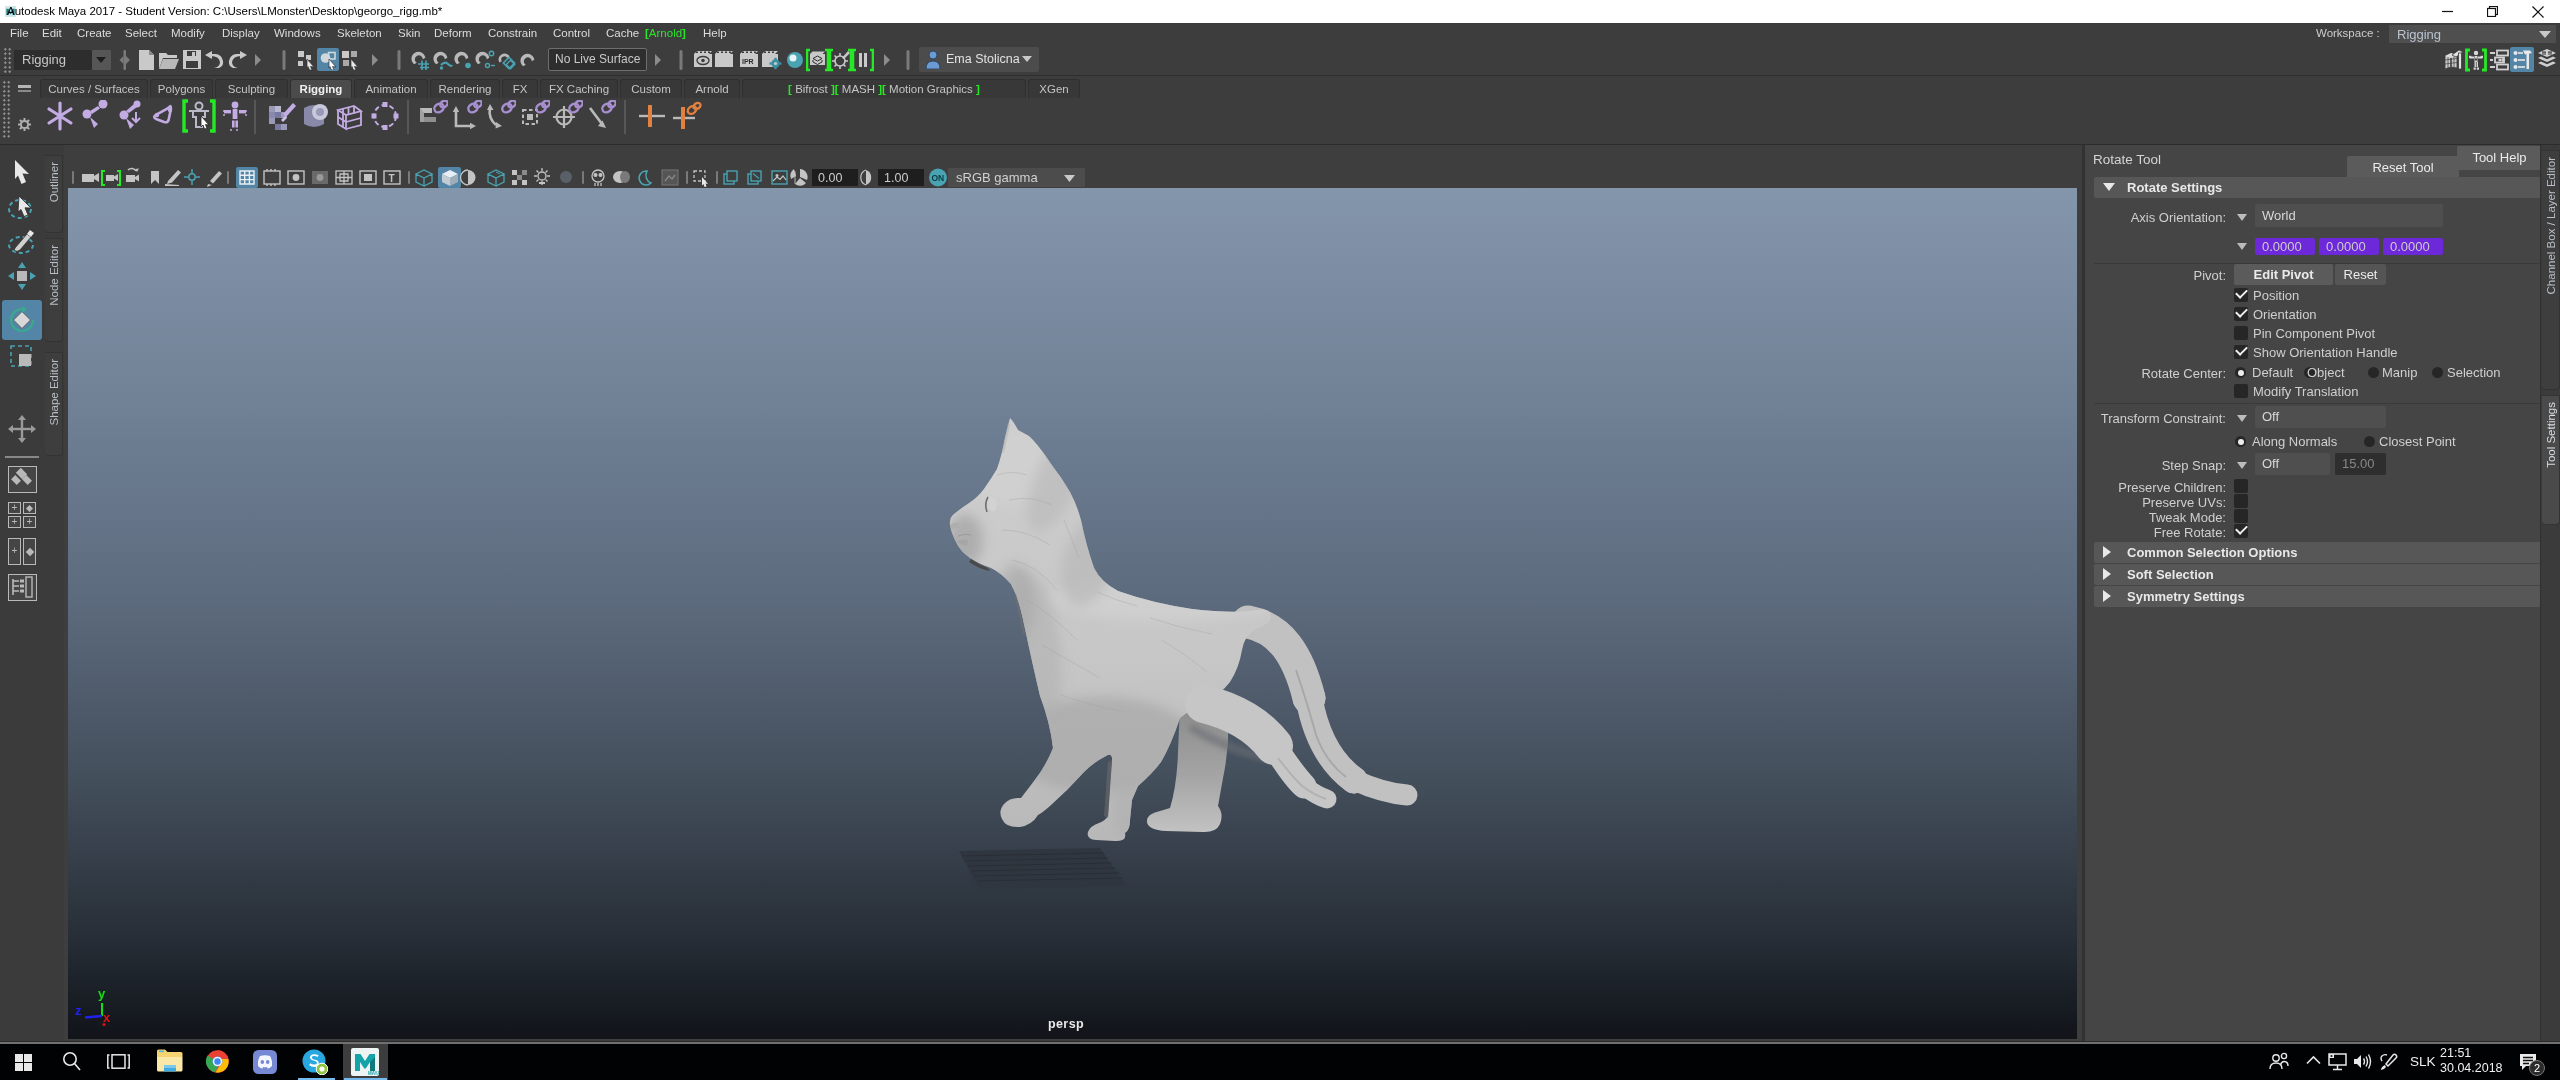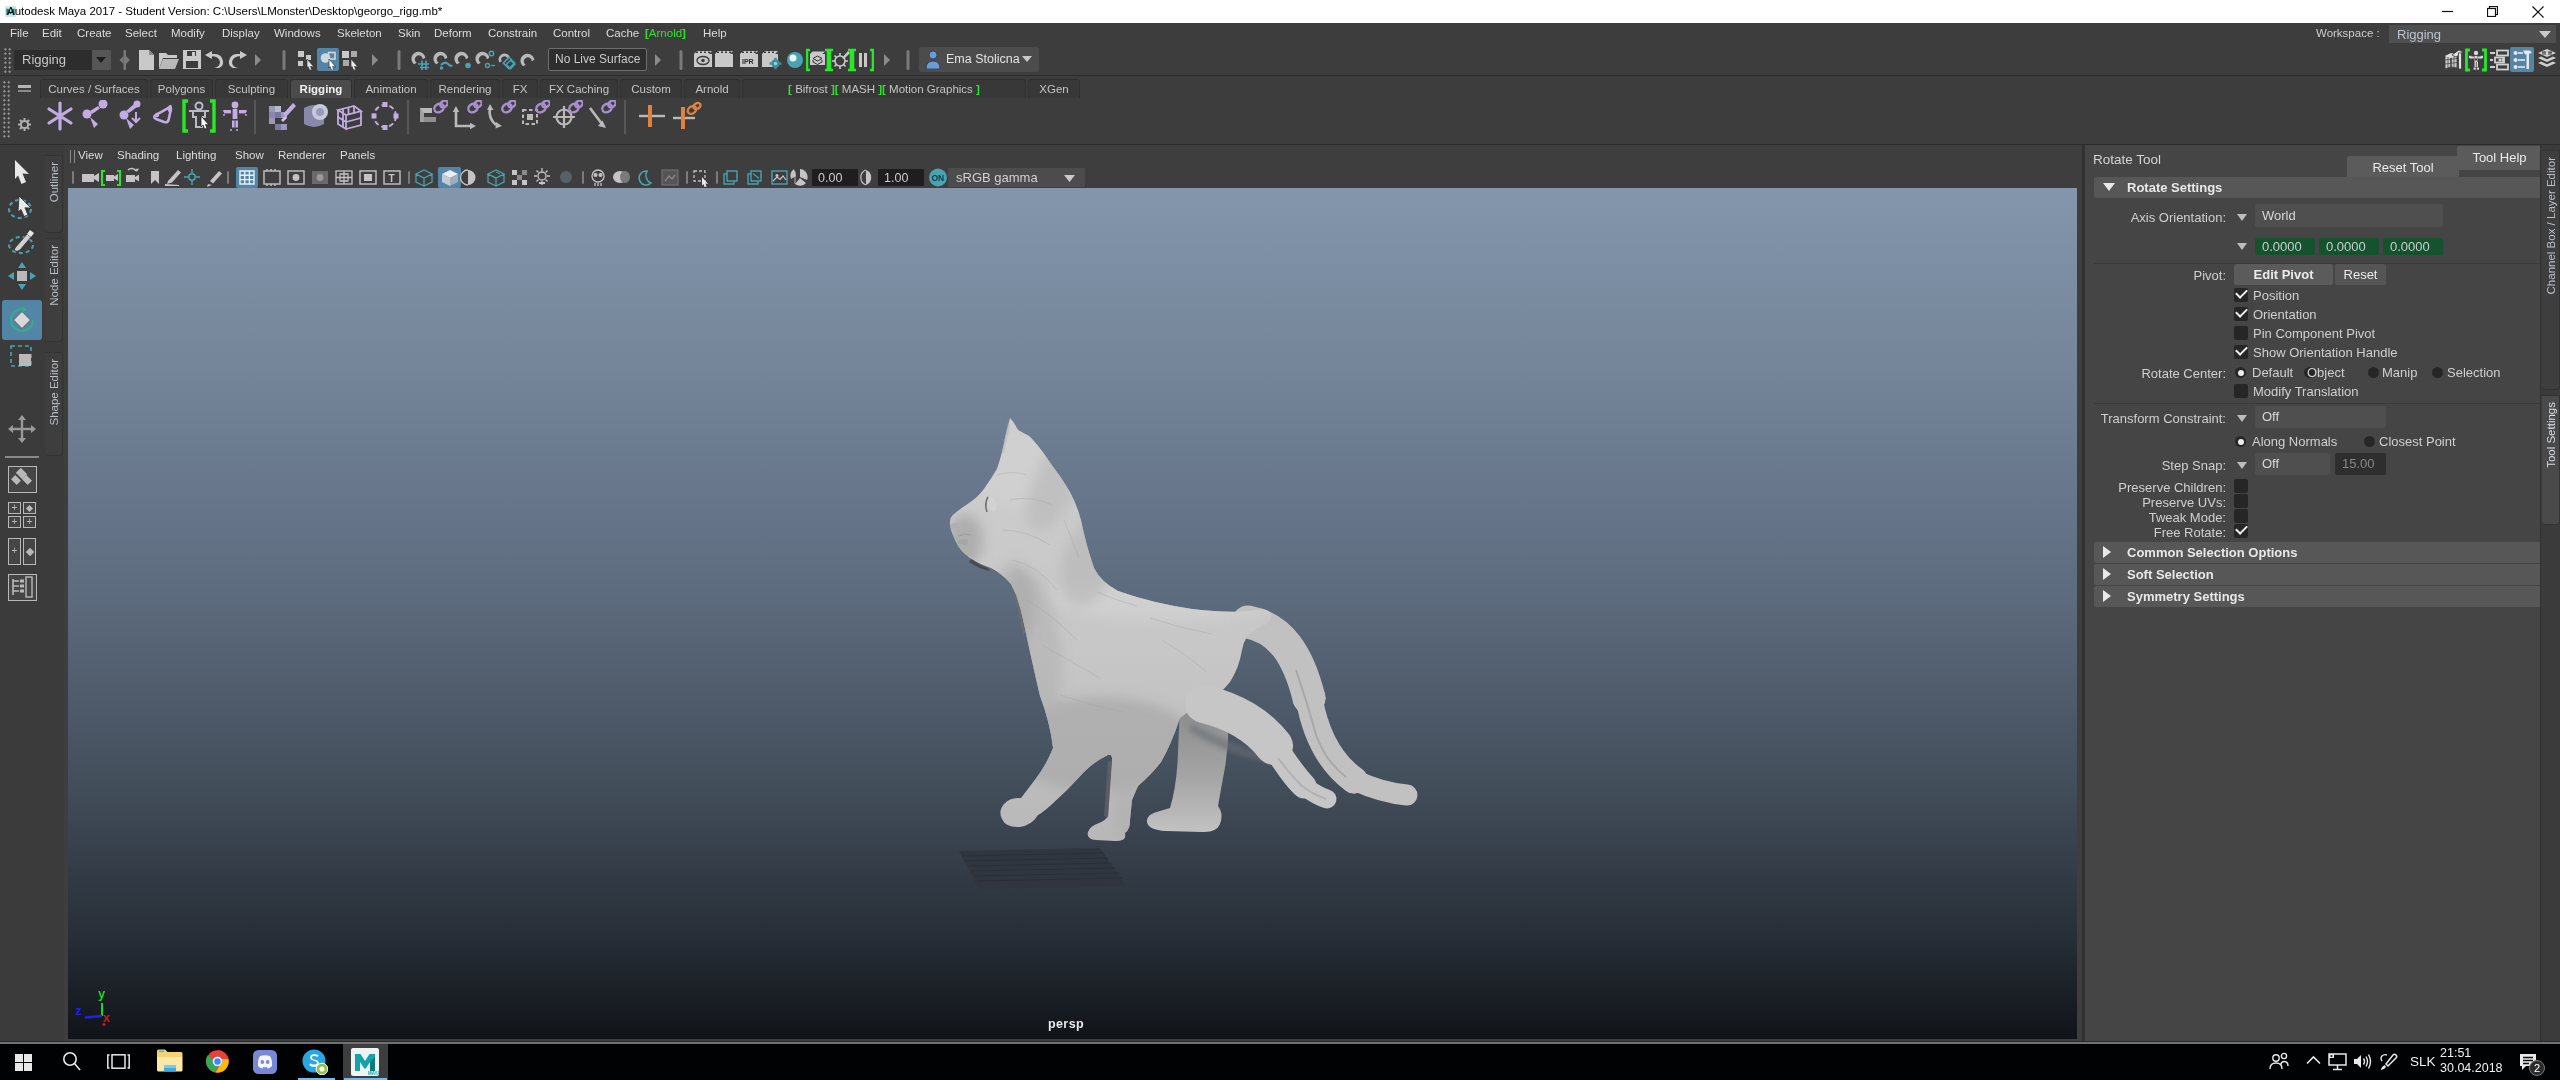--- a/index.html
+++ b/index.html
@@ -38,21 +38,21 @@
 #rtlabel{position:absolute;left:8px;top:7px;font-size:13.5px;color:#d4d4d4}
 .tsbtn{position:absolute;height:24px;background:#5b5b5b;border-radius:2px;color:#eaeaea;font-size:13px;text-align:center;line-height:24px}
 .secbar{position:absolute;left:9px;width:448px;height:21px;background:#575757;border-radius:2px;color:#e8e8e8;font-weight:bold;font-size:13px;line-height:21px}
 .secbar .tri{position:absolute;left:9px;top:6px;width:0;height:0}
 .tri.open{border-left:6px solid transparent;border-right:6px solid transparent;border-top:8px solid #e8e8e8}
 .tri.closed{border-top:6px solid transparent;border-bottom:6px solid transparent;border-left:8px solid #e8e8e8}
 .secbar .stxt{margin-left:33px}
 .lab{position:absolute;font-size:13px;color:#cfcfcf;text-align:right;white-space:pre}
 .deparrow{position:absolute;width:0;height:0;border-left:5.5px solid transparent;border-right:5.5px solid transparent;border-top:7px solid #bcbcbc}
 .field{position:absolute;background:#4f4f4f;border-radius:2px;color:#d8d8d8;font-size:13px;padding-left:7px}
-.nfield{position:absolute;background:#14532d;border-radius:2px;color:#cccccc;font-size:13px;padding-left:7px}
+.nfield{position:absolute;background:#6d28d9;border-radius:2px;color:#cccccc;font-size:13px;padding-left:7px}
 .cb{position:absolute;width:14px;height:14px;background:#262626;border-radius:2px}
 .cb.checked::after{content:"";position:absolute;left:2px;top:1px;width:9px;height:5px;border-left:2.5px solid #f0f0f0;border-bottom:2.5px solid #f0f0f0;transform:rotate(-45deg)}
 .radio{position:absolute;width:11px;height:11px;background:#262626;border-radius:50%}
 .radio.sel::after{content:"";position:absolute;left:2.5px;top:2.5px;width:6px;height:6px;background:#ededed;border-radius:50%}
 .clab{position:absolute;font-size:13px;color:#cfcfcf;white-space:pre}
 .hr{position:absolute;left:9px;width:448px;height:1px;background:#3a3a3a}
 #righttabs{position:absolute;left:2540px;top:0;width:20px;height:896px;background:#3b3b3b;border-left:1px solid #303030}
 
 #winborder{position:absolute;left:0;top:1041px;width:2560px;height:3px;background:#707070;border-top:1px solid #2a2a2a}
 #taskbar{position:absolute;left:0;top:1044px;width:2560px;height:36px;background:#010203}
@@ -620,29 +620,20 @@
         <span>Outliner</span>
       </div>
     <div class="vtab" style="top:93px;height:104px">
         <span>Node Editor</span>
       </div>
     <div class="vtab" style="top:207px;height:104px">
         <span>Shape Editor</span>
       </div>
   </div>
   <div id="viewport">
-    <div id="vpmenu">
-      <div class="abs" style="left:6px;top:5px;width:5px;height:13px;border-left:1.6px solid #8a8a8a;border-right:1.6px solid #8a8a8a"></div>
-      <div class="mi" style="left:14px">View</div>
-      <div class="mi" style="left:53px">Shading</div>
-      <div class="mi" style="left:112px">Lighting</div>
-      <div class="mi" style="left:171px">Show</div>
-      <div class="mi" style="left:214px">Renderer</div>
-      <div class="mi" style="left:276px">Panels</div>
-    </div>
     <div id="vpicons">
       <svg width="1100" height="21" viewBox="0 0 1100 21">
         <g fill="#c4c4c4">
           <rect x="8" y="4" width="2" height="13" fill="#7a7a7a" rx="1"></rect>
 
           <path d="M18 7 h12 v8 h-12 z M30 9 l5 -3 v9 l-5 -3 z"></path>
           <g>
               <path d="M41 4 h-3 v14 h3 M53 4 h3 v14 h-3" stroke="#27e827" stroke-width="2" fill="none"></path>
               <path d="M42 8 h8 v6 h-8 z M50 9.5 l4 -2.5 v7 l-4 -2.5 z" fill="#c4c4c4"></path>
             </g>

